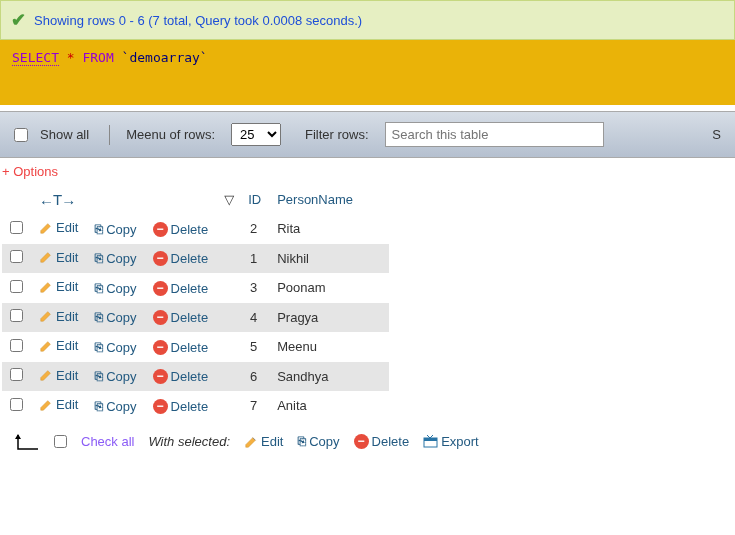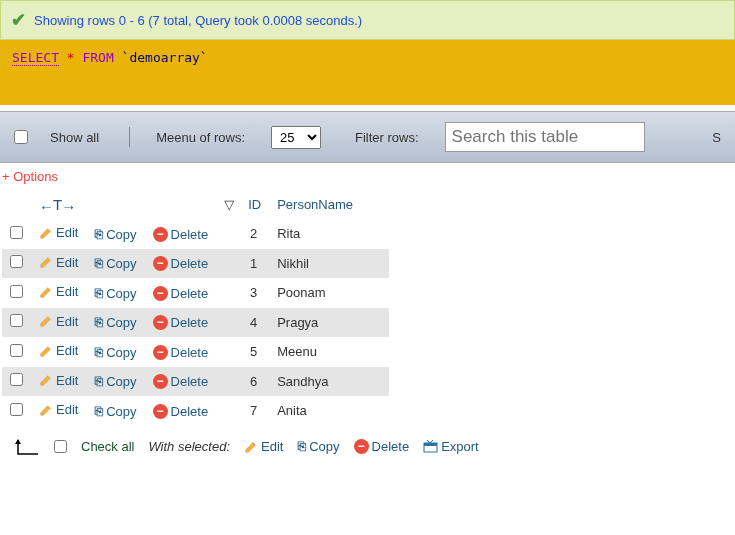--- a/index.html
+++ b/index.html
@@ -5,26 +5,26 @@
 * { box-sizing: border-box; margin: 0; padding: 0; }
 body { font-family: sans-serif; font-size: 13px; color: #333; background: #fff; width: 735px; }
 .success-bar { background: #e6efc2; border: 1px solid #c6d880; padding: 8px 10px; display: flex; align-items: center; gap: 8px; }
 .check-icon { color: #4d9b3a; font-size: 18px; font-weight: bold; }
 .success-text { color: #1d4ed8; }
 .query-box { background: #eab308; padding: 10px 12px 40px 12px; font-family: monospace; font-size: 13px; }
 .kw-select { color: #9400d3; border-bottom: 1px dotted #9400d3; }
 .kw-star { color: #c00; }
 .kw-from { color: #9400d3; }
 .kw-table { color: #007; }
-.toolbar { background: linear-gradient(#d6dde6, #b5c0cf); border-top: 1px solid #aaa; border-bottom: 1px solid #aaa; padding: 10px 14px; display: flex; align-items: center; gap: 22px; margin-top: 6px; }
+.toolbar { background: linear-gradient(#d6dde6, #b5c0cf); border-top: 1px solid #aaa; border-bottom: 1px solid #aaa; padding: 10px 14px; display: flex; align-items: center; gap: 12px; margin-top: 6px; }
 .toolbar input[type=checkbox] { width: 14px; height: 14px; }
 .divider { width: 1px; height: 20px; background: #888; margin: 0 4px; }
 .toolbar label { margin-right: 4px; }
 .toolbar select { padding: 2px 4px; font-size: 13px; min-width: 50px; }
-.toolbar input[type=text] { padding: 4px 6px; font-size: 17px; width: 200px; border: 1px solid #999; }
+.toolbar input[type=text] { padding: 4px 6px; font-size: 13px; width: 219px; border: 1px solid #999; }
 .filter-label { margin-left: 12px; }
 .sort-char { margin-left: auto; color: #333; }
 .options-link { color: #ef4444; padding: 6px 2px; cursor: pointer; font-size: 13px; }
 .table-wrap { padding: 0 2px; }
 table { border-collapse: collapse; }
 th { text-align: left; font-weight: normal; padding: 6px 8px; color: #235a81; }
 .sort-arrows { color: #235a81; font-size: 15px; letter-spacing: -1px; }
 .sort-caret { color: #333; text-align: right; padding-right: 6px; }
 td { padding: 6px 8px; vertical-align: middle; }
 tr.even td { background: #e5e5e5; }
@@ -35,21 +35,21 @@
 .copy-icon2 { font-family: monospace; font-size: 11px; color: #235a81; font-weight: bold; }
 .delete-icon { display: inline-block; width: 15px; height: 15px; border-radius: 50%; background: #e74c3c; color: #fff; text-align: center; line-height: 14px; font-size: 12px; font-weight: bold; }
 .id-cell { text-align: right; padding-right: 12px; }
 .name-cell { min-width: 120px; }
 .bulk-bar { padding: 12px 14px; display: flex; align-items: center; gap: 14px; }
 .up-arrow { font-size: 18px; display: inline-flex; align-items: flex-end; }
 .up-arrow svg { width: 26px; height: 18px; }
 .italic { font-style: italic; color: #333; }
 .export-icon { display: inline-block; width: 15px; height: 13px; }
 .export-icon svg { width: 15px; height: 13px; }
-.checkall-link { color: #14532d; cursor: pointer; }
+.checkall-link { color: #8b5cf6; cursor: pointer; }
 </style>
 </head>
 <body>
 
 <div class="success-bar">
   <span class="check-icon">✔</span>
   <span class="success-text">Showing rows 0 - 6 (7 total, Query took 0.0008 seconds.)</span>
 </div>
 
 <div class="query-box">

